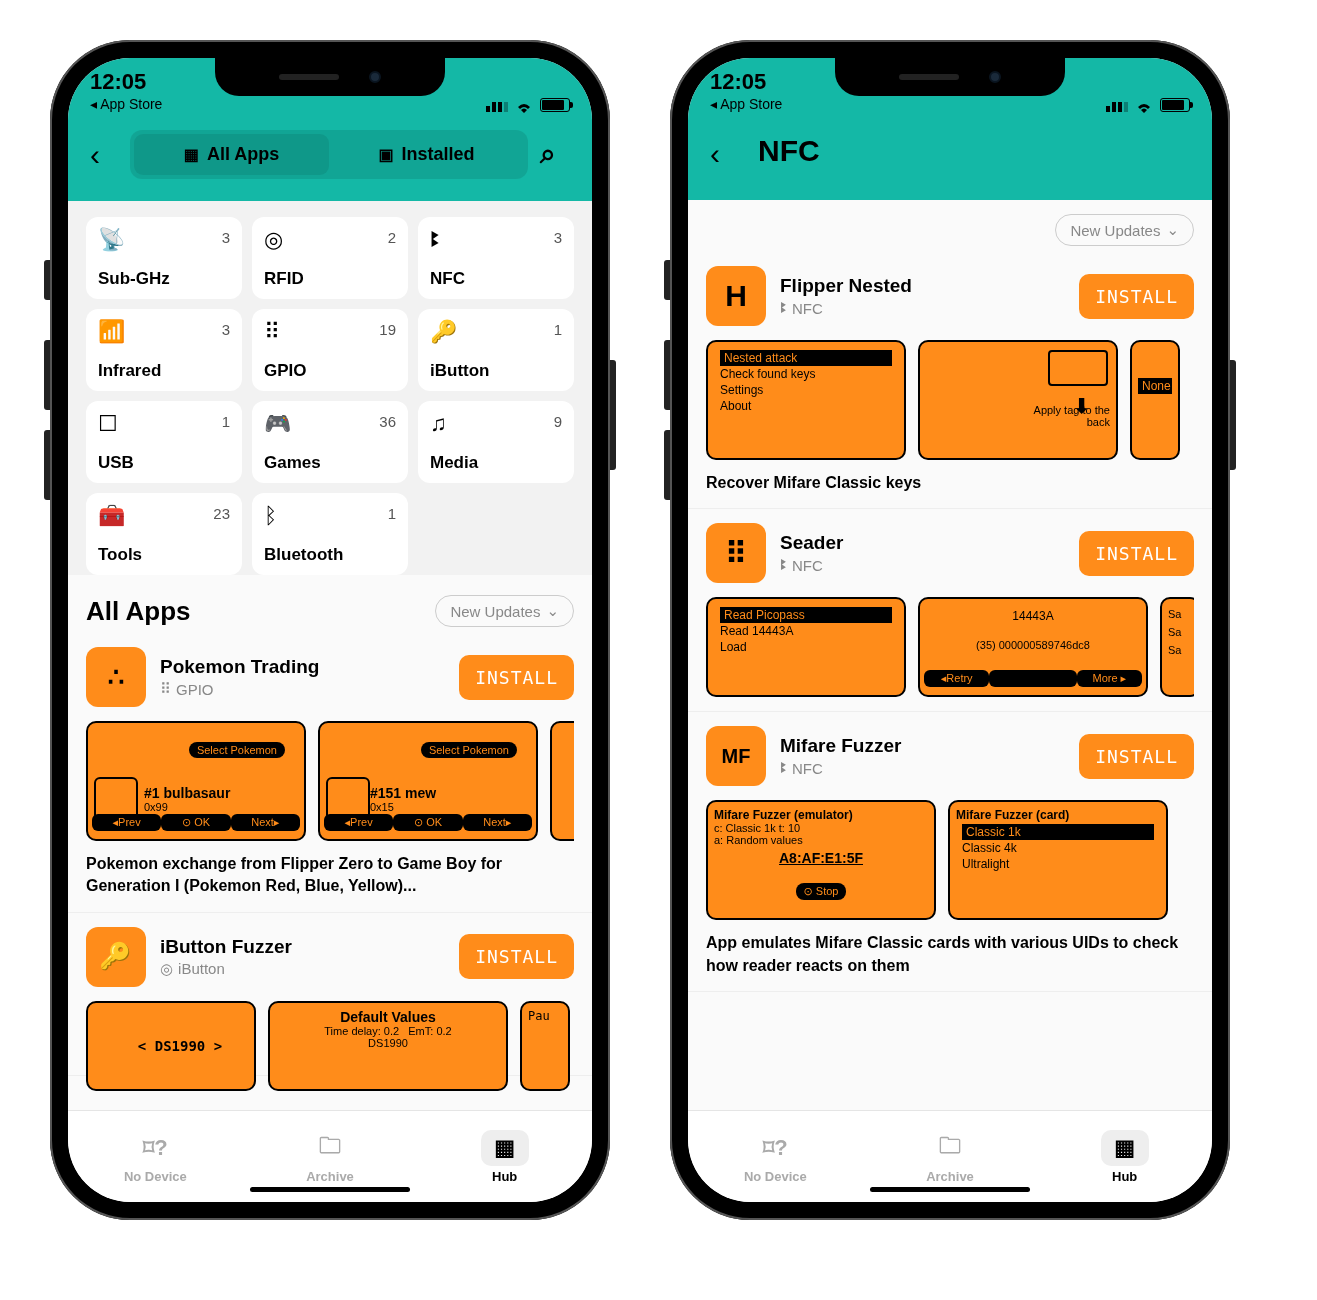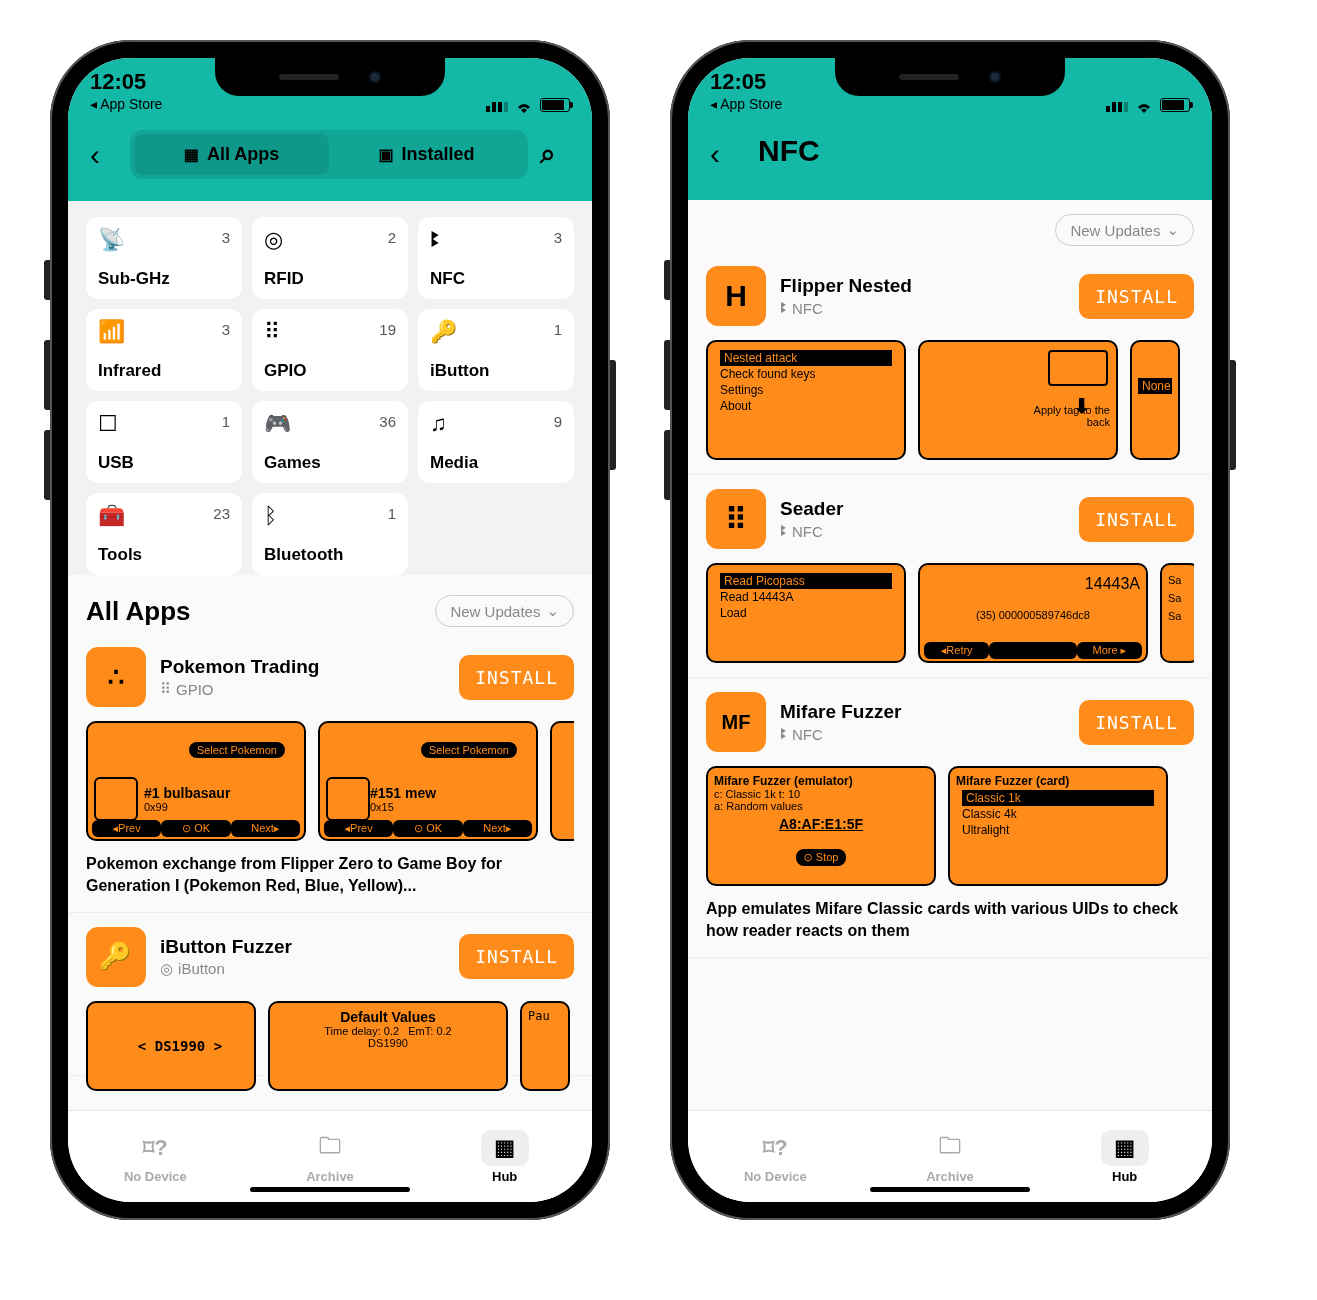--- a/index.html
+++ b/index.html
@@ -50,21 +50,21 @@
   .app-hd{display:flex;align-items:center;gap:14px;}
   .app-icon{width:60px;height:60px;background:#ff8c1a;border-radius:12px;display:flex;align-items:center;justify-content:center;color:#000;font-size:26px;flex:0 0 60px;font-weight:900;}
   .app-meta{flex:1;}
   .app-name{font-weight:800;font-size:19px;}
   .app-cat{font-size:15px;color:#888;display:flex;align-items:center;gap:5px;margin-top:2px;}
   .install-btn{background:#ff8c1a;color:#fff;font-weight:400;font-size:18px;letter-spacing:1px;border:none;border-radius:10px;padding:12px 16px;cursor:pointer;font-family:monospace;}
   .shots{display:flex;gap:12px;overflow:hidden;margin-top:14px;}
   .shot{flex:0 0 220px;height:120px;background:#ff8c1a;border:2px solid #000;border-radius:10px;font-family:monospace;font-size:12px;padding:6px;color:#000;overflow:hidden;position:relative;}
   .shot .pill{display:inline-block;background:#000;color:#ff8c1a;border-radius:8px;padding:2px 8px;font-size:11px;margin:13px;}
   .shot .inv{background:#000;color:#ff8c1a;padding:1px 4px;}
-  .shot .btnrow{position:absolute;bottom:2px;left:4px;right:4px;display:flex;gap:0;}
+  .shot .btnrow{position:absolute;bottom:8px;left:4px;right:4px;display:flex;gap:0;}
   .shot .btnrow span{flex:1;text-align:center;background:#000;color:#ff8c1a;border-radius:6px;padding:2px 0;font-size:11px;}
   .shot.sm{height:90px;}
   .app-desc{font-size:16px;color:#000;margin-top:12px;line-height:1.4;font-weight:600;}
   .tabbar{height:92px;background:#fff;border-top:1px solid #e5e5e5;display:flex;border-radius:0 0 62px 62px;position:relative;}
   .tab{flex:1;display:flex;flex-direction:column;align-items:center;justify-content:center;gap:3px;color:#aaa;font-size:13px;font-weight:600;cursor:pointer;}
   .tab.active{color:#000;}
   .tab.active .tabic{background:#eee;border-radius:10px;}
   .tabic{width:48px;height:36px;display:flex;align-items:center;justify-content:center;font-size:22px;}
   .homebar{position:absolute;bottom:10px;left:50%;transform:translateX(-50%);width:160px;height:5px;background:#000;border-radius:3px;}
   .shot-list{list-style:none;padding:2px 6px;}
@@ -346,40 +346,41 @@
               </div>
       <div class="shot" style="flex:0 0 200px;">
         <div class="rdev"></div>
                 <div class="arrow">⬇</div>
                 <div class="rtxt">Apply tag to the back</div>
               </div>
       <div class="shot" style="flex:0 0 50px;">
                 <div class="inv" style="margin-top:30px;">None</div>
               </div>
             </div>
+   <div class="app-desc">Recover Mifare Classic keys</div>
   </div>
           <div class="app-row">
    <div class="app-hd">
     <div class="app-icon" style="font-size:30px;">⠿</div>
     <div class="app-meta">
      <div class="app-name">Seader</div>
      <div class="app-cat"><span>ꔪ</span> NFC</div>
     </div>
     <button class="install-btn">INSTALL</button>
    </div>
    <div class="shots">
               <div class="shot" style="flex:0 0 200px;height:100px;">
       <ul class="shot-list">
                   <li class="sel">Read Picopass</li>
                   <li class="">Read 14443A</li>
                   <li class="">Load</li>
                 </ul>
               </div>
       <div class="shot" style="flex:0 0 230px;height:100px;text-align:center;">
-        <div style="font-size:16px;margin-top:4px;text-align:right;">14443A</div>
+        <div style="font-size:12px;margin-top:4px;">14443A</div>
         <div style="font-size:11px;margin-top:16px;">(35) 000000589746dc8</div>
         <div class="btnrow">
                   <span>◂Retry</span>
                   <span style="flex:0 0 40%"></span>
                   <span>More ▸</span>
                 </div>
               </div>
       <div class="shot" style="flex:0 0 40px;height:100px;">
         <div style="font-size:11px;padding:3px 0;">Sa</div>
                 <div style="font-size:11px;padding:3px 0;">Sa</div>

